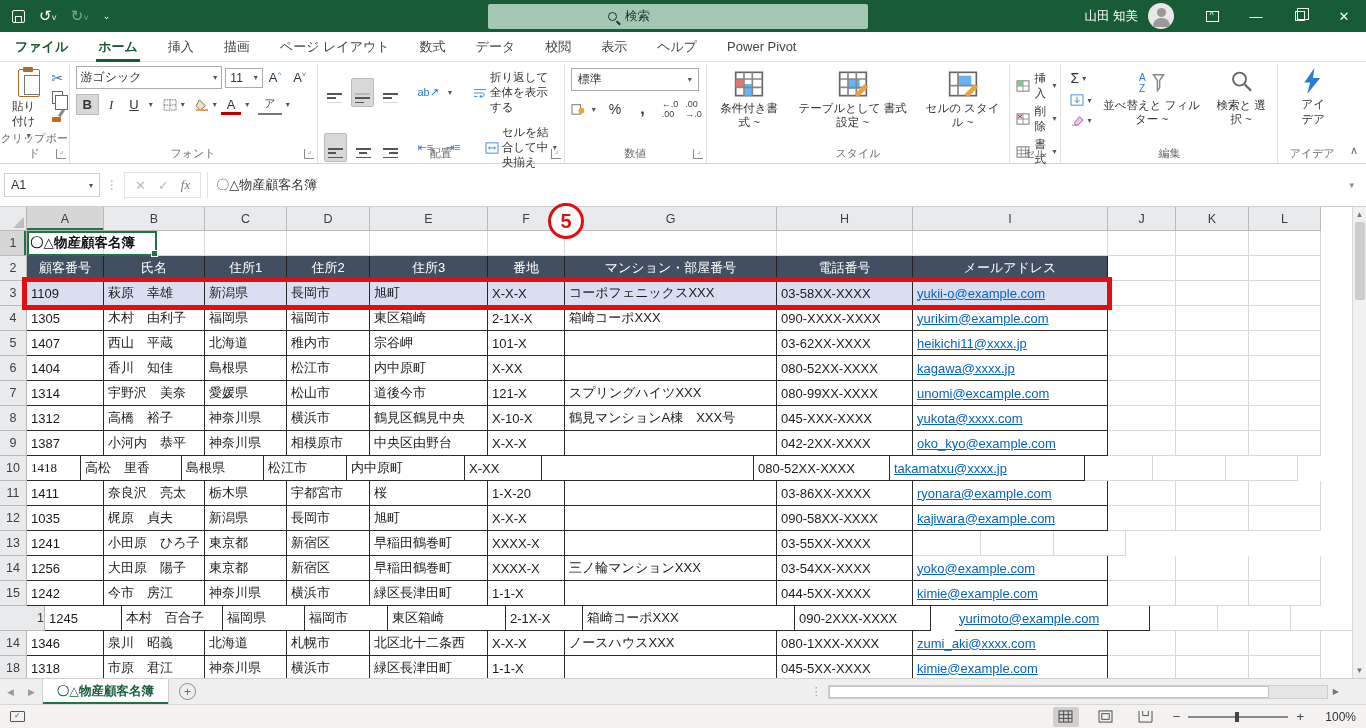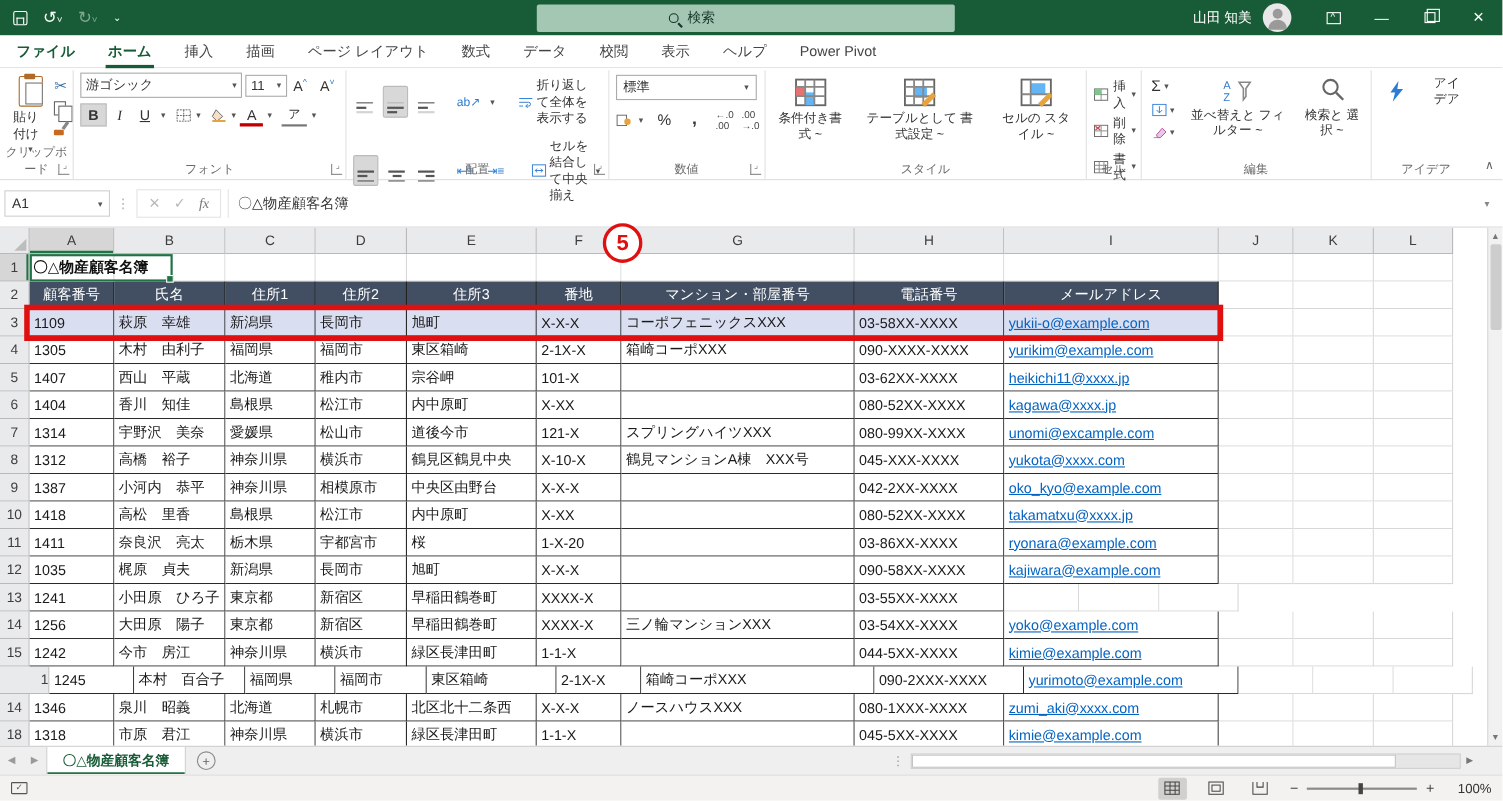--- a/index.html
+++ b/index.html
@@ -88,21 +88,21 @@
   .al-ctr i{margin:0 auto}.al-ctr i:nth-child(1){width:100%}.al-ctr i:nth-child(2){width:55%}.al-ctr i:nth-child(3){width:100%}
   .al-rt i{margin-left:auto}.al-rt i:nth-child(1){width:100%}.al-rt i:nth-child(2){width:55%}.al-rt i:nth-child(3){width:100%}
   .tog { padding:2px 3px; border-radius:2px; cursor:pointer; }
   .tog.on { background:#D8D8D8; border:1px solid #bbb; }
   .numsel { border:1px solid #ABABAB; font-size:12px; color:#333; padding:2px 6px; display:flex;
     align-items:center; width:128px; justify-content:space-between; background:#fff; cursor:pointer; }
   .stybtn { display:flex; flex-direction:column; align-items:center; font-size:11.5px; color:#333;
     text-align:center; line-height:1.25; padding:2px 5px; cursor:pointer; gap:3px; }
   .cellsml { font-size:11.5px; color:#333; display:flex; align-items:center; gap:4px; cursor:pointer; margin:1.5px 0; }
   .mini { width:14px; height:12px; flex:none; }
-  .ideabtn { display:flex; flex-direction:row; align-items:center; font-size:11.5px; color:#333; padding:2px 10px; cursor:pointer; gap:21px; }
+  .ideabtn { display:flex; flex-direction:column; align-items:center; font-size:11.5px; color:#333; padding:2px 10px; cursor:pointer; gap:3px; }
   .collapse { align-self:flex-end; margin:0 8px 6px 4px; color:#666; font-size:11px; cursor:pointer; }
 
   
   .formularow { height:43px; background:#fff; display:flex; align-items:center; border-bottom:1px solid #CFCFCF;
     padding:6px 4px; gap:6px; flex:none; }
   .namebox { width:96px; height:24px; border:1px solid #CFCFCF; display:flex; align-items:center;
     font-size:12.5px; color:#333; padding:0 6px; justify-content:space-between; cursor:pointer; }
   .fdots { color:#aaa; font-size:12px; }
   .fbtns { display:flex; align-items:center; gap:12px; border:1px solid #E4E4E4; height:26px; padding:0 10px; }
   .fbx { color:#b9b9b9; font-size:13px; cursor:pointer; }
@@ -659,21 +659,21 @@
           <div class="gc tcell" style="width: 136px;">042-2XX-XXXX</div>
           <div class="gc tcell" style="width: 195px;">
             <span class="link">oko_kyo@example.com</span>
           </div>
           <div class="gc " style="width: 68px;"></div>
           <div class="gc " style="width: 73px;"></div>
           <div class="gc " style="width: 72px;"></div>
         </div>
         <div class="grow">
           <div class="gc hdr" style="width: 27px;">10</div>
-          <div class="gc tcell" style="width: 77px;">1418</div>
+          <div class="gc tcell" style="width: 54px; font-family: Liberation Serif, serif;">1418</div>
           <div class="gc tcell" style="width: 101px;">高松　里香</div>
           <div class="gc tcell" style="width: 82px;">島根県</div>
           <div class="gc tcell" style="width: 83px;">松江市</div>
           <div class="gc tcell" style="width: 118px;">内中原町</div>
           <div class="gc tcell" style="width: 77px;">X-XX</div>
           <div class="gc tcell" style="width: 212px;"></div>
           <div class="gc tcell" style="width: 136px;">080-52XX-XXXX</div>
           <div class="gc tcell" style="width: 195px;">
             <span class="link">takamatxu@xxxx.jp</span>
           </div>
@@ -766,21 +766,21 @@
         <div class="grow">
           <div class="gc hdr" style="width: 27px; padding-left: 44px;">16</div>
           <div class="gc tcell" style="width: 77px;">1245</div>
           <div class="gc tcell" style="width: 101px;">本村　百合子</div>
           <div class="gc tcell" style="width: 82px;">福岡県</div>
           <div class="gc tcell" style="width: 83px;">福岡市</div>
           <div class="gc tcell" style="width: 118px;">東区箱崎</div>
           <div class="gc tcell" style="width: 77px;">2-1X-X</div>
           <div class="gc tcell" style="width: 212px;">箱崎コーポXXX</div>
           <div class="gc tcell" style="width: 136px;">090-2XXX-XXXX</div>
-          <div class="gc tcell" style="width: 195px;">
+          <div class="gc tcell" style="width: 195px; margin-left: 24px;">
             <span class="link">yurimoto@example.com</span>
           </div>
           <div class="gc " style="width: 68px;"></div>
           <div class="gc " style="width: 73px;"></div>
           <div class="gc " style="width: 72px;"></div>
         </div>
         <div class="grow">
           <div class="gc hdr" style="width: 27px;">14</div>
           <div class="gc tcell" style="width: 77px;">1346</div>
           <div class="gc tcell" style="width: 101px;">泉川　昭義</div>

